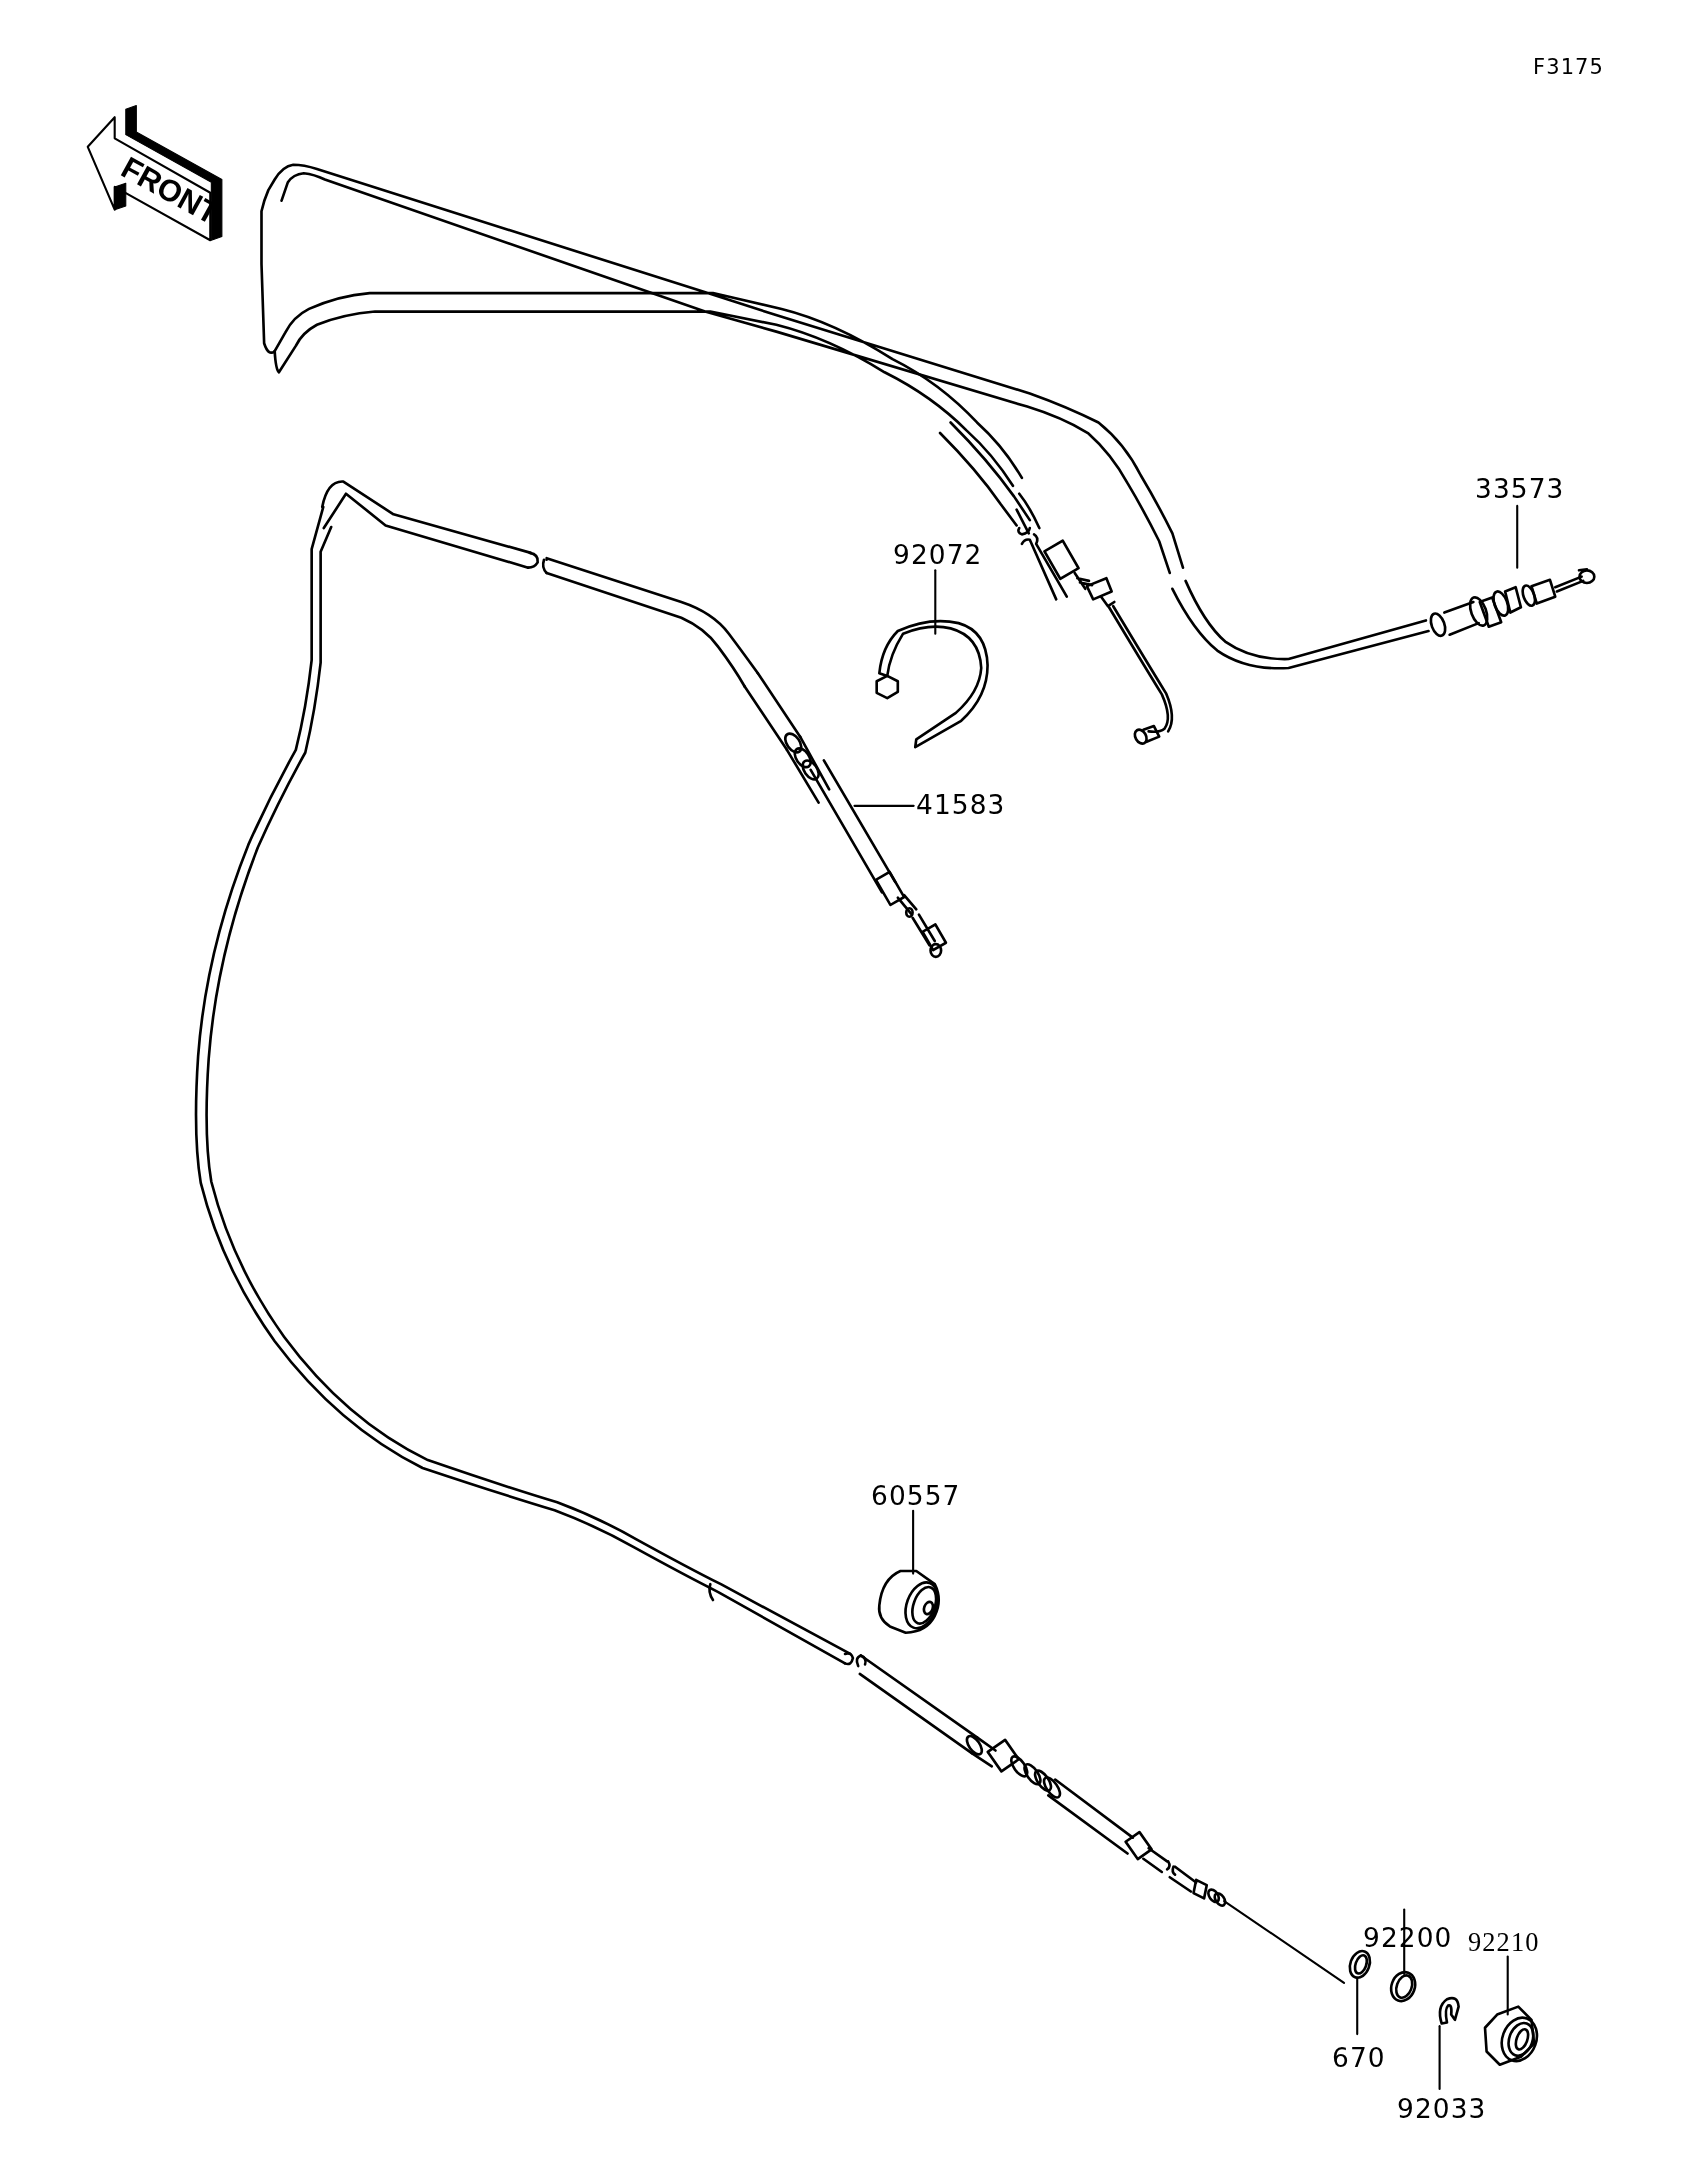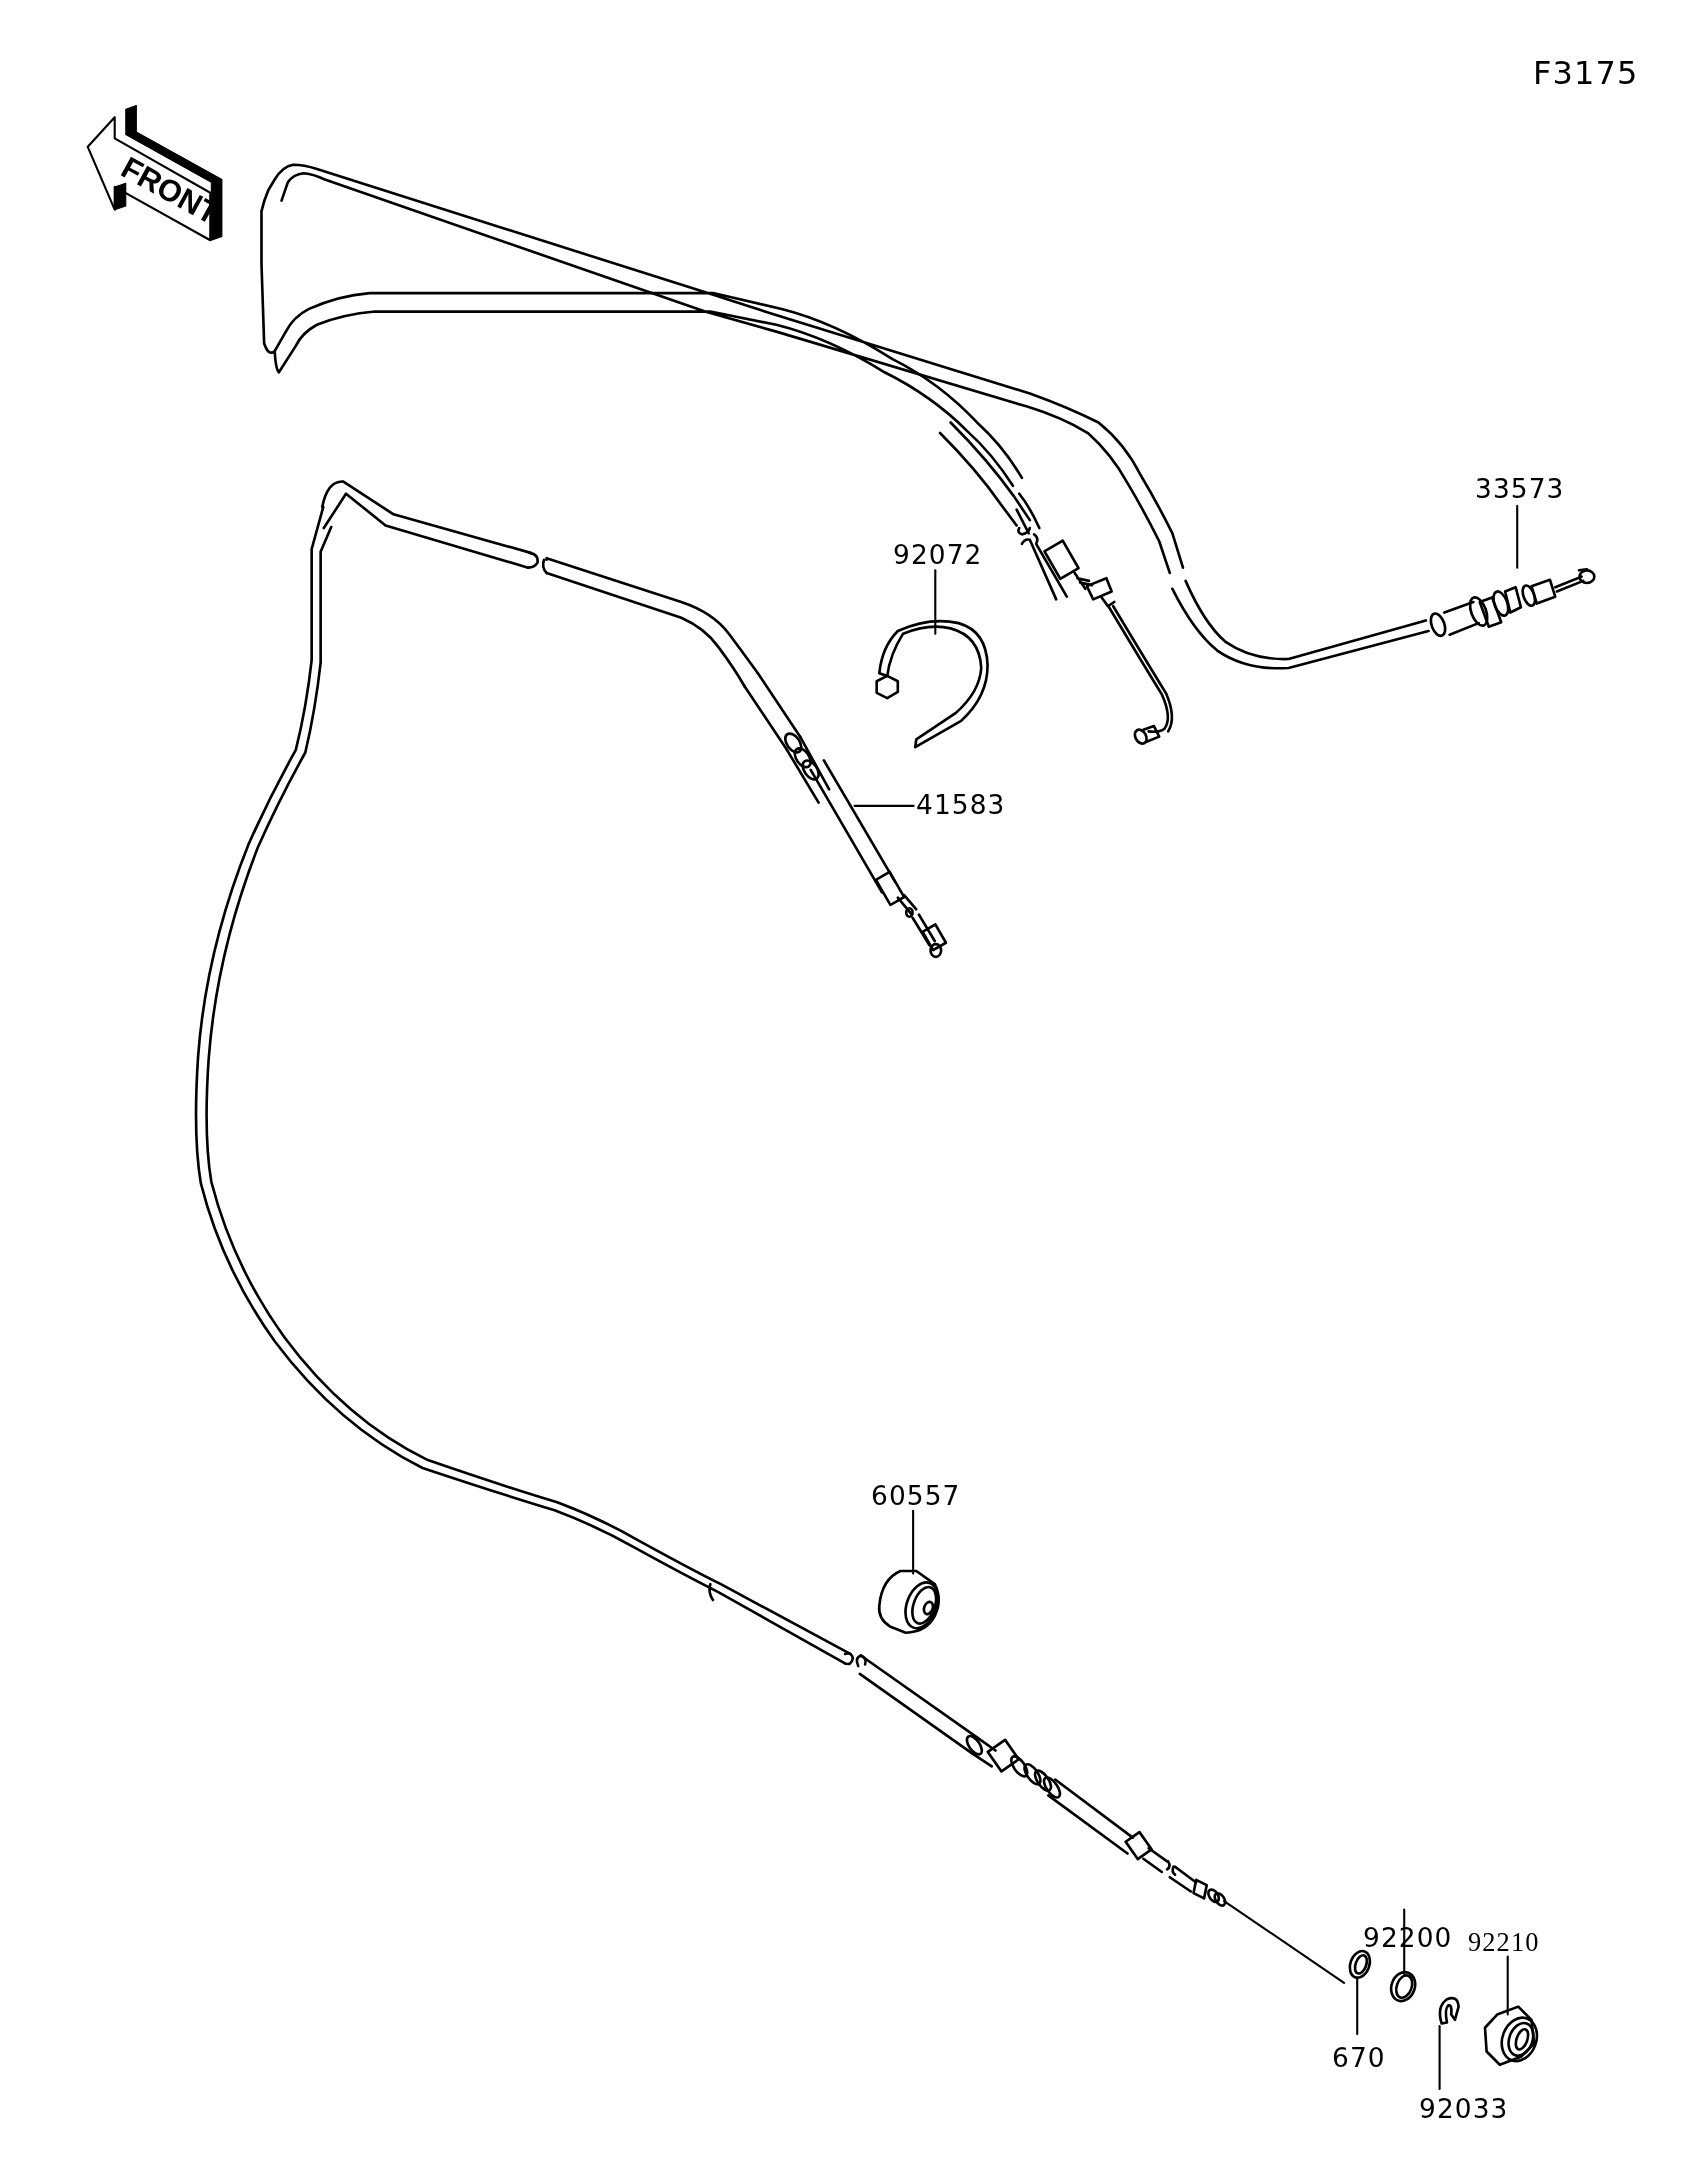--- a/index.html
+++ b/index.html
@@ -9,21 +9,21 @@
     .label {
       position: absolute;
       font-family: "DejaVu Sans", sans-serif;
       font-size: 26.4px;
       font-weight: 400;
       color: #000000;
       letter-spacing: 1.1px;
       line-height: 1;
       white-space: nowrap;
     }
-    .diagram-id { font-size: 32px; }
+    .diagram-id { font-size: 21px; }
     .front-text {
       font-family: "Liberation Sans", sans-serif;
       font-weight: 700;
       font-size: 58px;
       fill: #000;
     }
   </style>
 </head>
 <body>
 
@@ -178,16 +178,16 @@
 
   <div class="label diagram-id" style="left:1533px; top:57px;">F3175</div>
 
   <div class="label" style="left:1475px; top:476px;">33573</div>
   <div class="label" style="left:893px; top:542px;text-align:right;">92072</div>
   <div class="label" style="left:916px; top:792px;">41583</div>
   <div class="label" style="left:871px; top:1483px;">60557</div>
   <div class="label" style="left:1363px; top:1881px;margin-top:44px;">92200</div>
   <div class="label" style="left:1468px; top:1929px;font-family:Liberation Serif, serif;">92210</div>
   <div class="label" style="left:1332px; top:2045px;">670</div>
-  <div class="label" style="left:1397px; top:2096px;margin-left:22px;">92033</div>
+  <div class="label" style="left:1397px; top:2096px;">92033</div>
 
 </div>
 
 
 </body></html>

